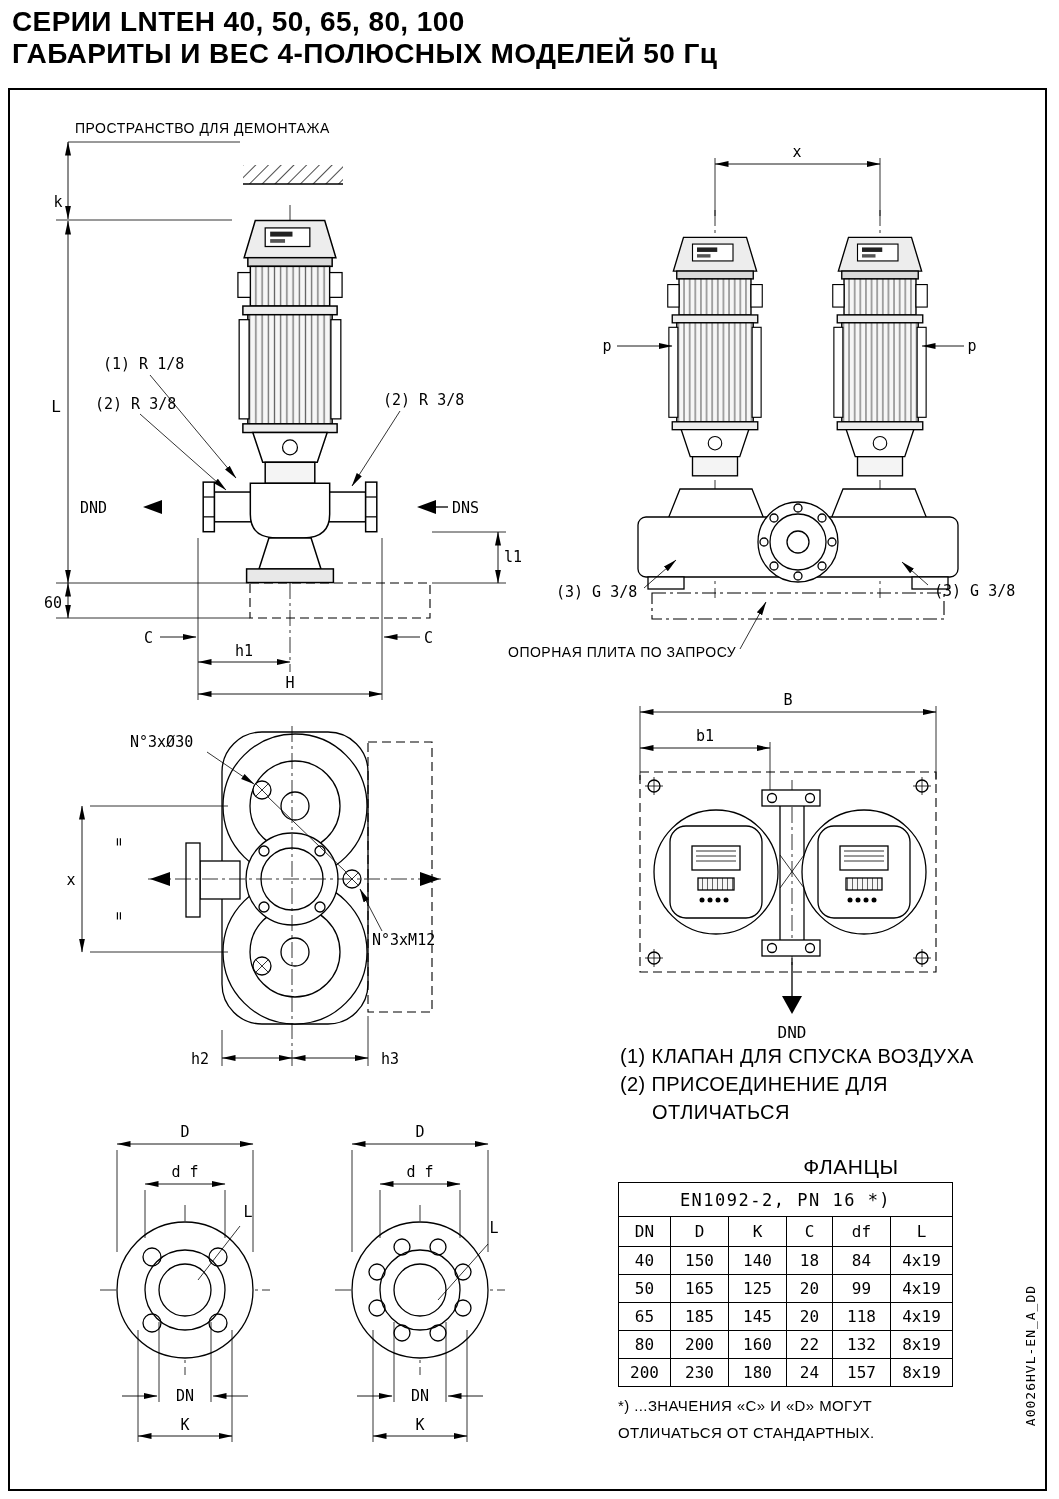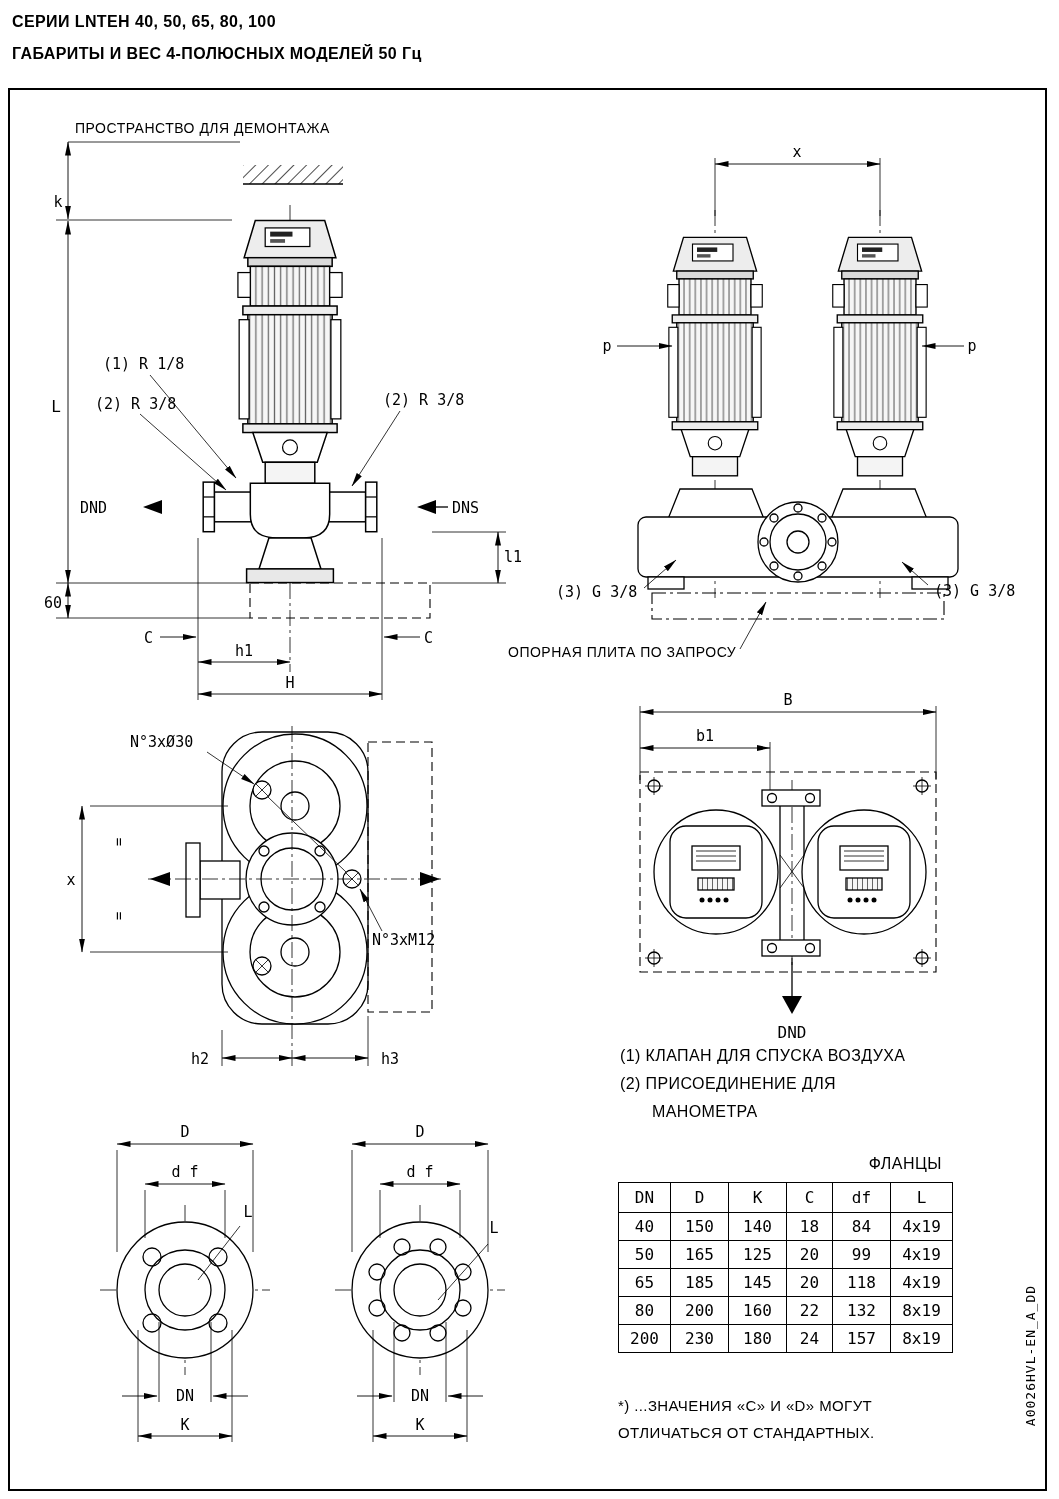--- a/index.html
+++ b/index.html
@@ -1,33 +1,33 @@
 <!DOCTYPE html>
 <html><head>
 <meta charset="utf-8">
 <style>
   * { margin:0; padding:0; box-sizing:border-box; }
   html,body { background:#fff; }
   body { width:1059px; height:1499px; position:relative; color:#000;
          font-family:"Liberation Sans", sans-serif; }
   .page { position:absolute; left:0; top:0; width:1059px; height:1499px; background:#fff; overflow:hidden; }
-  .title { position:absolute; left:12px; top:6px; font-weight:bold; font-size:16px; line-height:32px; letter-spacing:0.4px; }
+  .title { position:absolute; left:12px; top:6px; font-weight:bold; font-size:28px; line-height:32px; letter-spacing:0.4px; }
   .frame { position:absolute; left:8px; top:88px; width:1039px; height:1403px; border:2px solid #000; }
   svg.draw { position:absolute; left:0; top:0; }
   svg text { font-family:"DejaVu Sans Mono","Liberation Mono",monospace; fill:#000; }
   svg text.ru { font-family:"Liberation Sans",sans-serif; letter-spacing:0.5px; }
   .obj   { stroke:#000; stroke-width:1.3; }
   .thin  { stroke:#000; stroke-width:0.8; fill:none; }
   .dim   { stroke:#000; stroke-width:0.9; fill:none; }
   .cl    { stroke:#000; stroke-width:0.8; stroke-dasharray:16 4 3 4; fill:none; }
   .dash  { stroke:#000; stroke-width:1.1; stroke-dasharray:9 5; fill:none; }
   .chain { stroke:#000; stroke-width:1.1; stroke-dasharray:14 4 3 4; fill:none; }
-  .legend { position:absolute; left:620px; top:1042px; font-size:16px; line-height:28px; letter-spacing:0.4px; }
+  .legend { position:absolute; left:620px; top:1042px; font-size:20px; line-height:28px; letter-spacing:0.4px; }
   .legend .indent { padding-left:32px; }
-  .flanges-title { position:absolute; left:760px; top:1155px; width:182px; text-align:right; font-size:16px; letter-spacing:0.5px; }
+  .flanges-title { position:absolute; left:760px; top:1155px; width:182px; text-align:center; font-size:21px; letter-spacing:0.5px; }
   table.fl { position:absolute; left:618px; top:1182px; border-collapse:collapse; background:#fff;
              font-family:"DejaVu Sans Mono","Liberation Mono",monospace; }
   .fl th, .fl td { border:1.5px solid #000; text-align:center; font-weight:normal; }
   .fl .tbl-title { height:34px; font-size:17px; letter-spacing:1.5px; }
   .fl thead tr.cols th { height:30px; font-size:16px; }
   .fl td { height:28px; font-size:16px;margin-top:20px; }
   .footnote { position:absolute; left:618px; top:1392px; font-size:15px; line-height:27px; letter-spacing:0.4px; }
   .doc-code { position:absolute; left:930px; top:1348px; width:200px; text-align:center;
               transform:rotate(-90deg); font-family:"DejaVu Sans Mono",monospace; font-size:13px; letter-spacing:1px; }
 </style>
@@ -380,35 +380,38 @@
       <line x1="373" y1="1330" x2="373" y2="1442" class="thin"></line>
       <line x1="467" y1="1330" x2="467" y2="1442" class="thin"></line>
       <line x1="373" y1="1436" x2="467" y2="1436" class="dim" marker-start="url(#arr)" marker-end="url(#arr)"></line>
       <text x="420" y="1430" font-size="15" text-anchor="middle">K</text>
     </g>
   </svg>
 
   <div class="legend">
     <div>(1) КЛАПАН ДЛЯ СПУСКА ВОЗДУХА</div>
     <div>(2) ПРИСОЕДИНЕНИЕ ДЛЯ</div>
-    <div class="indent">МАНОМЕТРА</div>
+    <div class="indent">ОТЛИЧАТЬСЯ</div>
   </div>
 
   <div class="flanges-title">ФЛАНЦЫ</div>
 
   <table class="fl">
     <colgroup>
       <col style="width:52px">
         <col style="width:58px">
         <col style="width:58px">
       <col style="width:46px">
         <col style="width:58px">
         <col style="width:62px">
     </colgroup>
     <thead>
+      <tr>
+          <th colspan="6" class="tbl-title">EN1092-2, PN 16 *)</th>
+        </tr>
       <tr class="cols">
         <th>DN</th>
         <th>D</th>
         <th>K</th>
         <th>C</th>
         <th>df</th>
         <th>L</th>
       </tr>
     </thead>
     <tbody>

